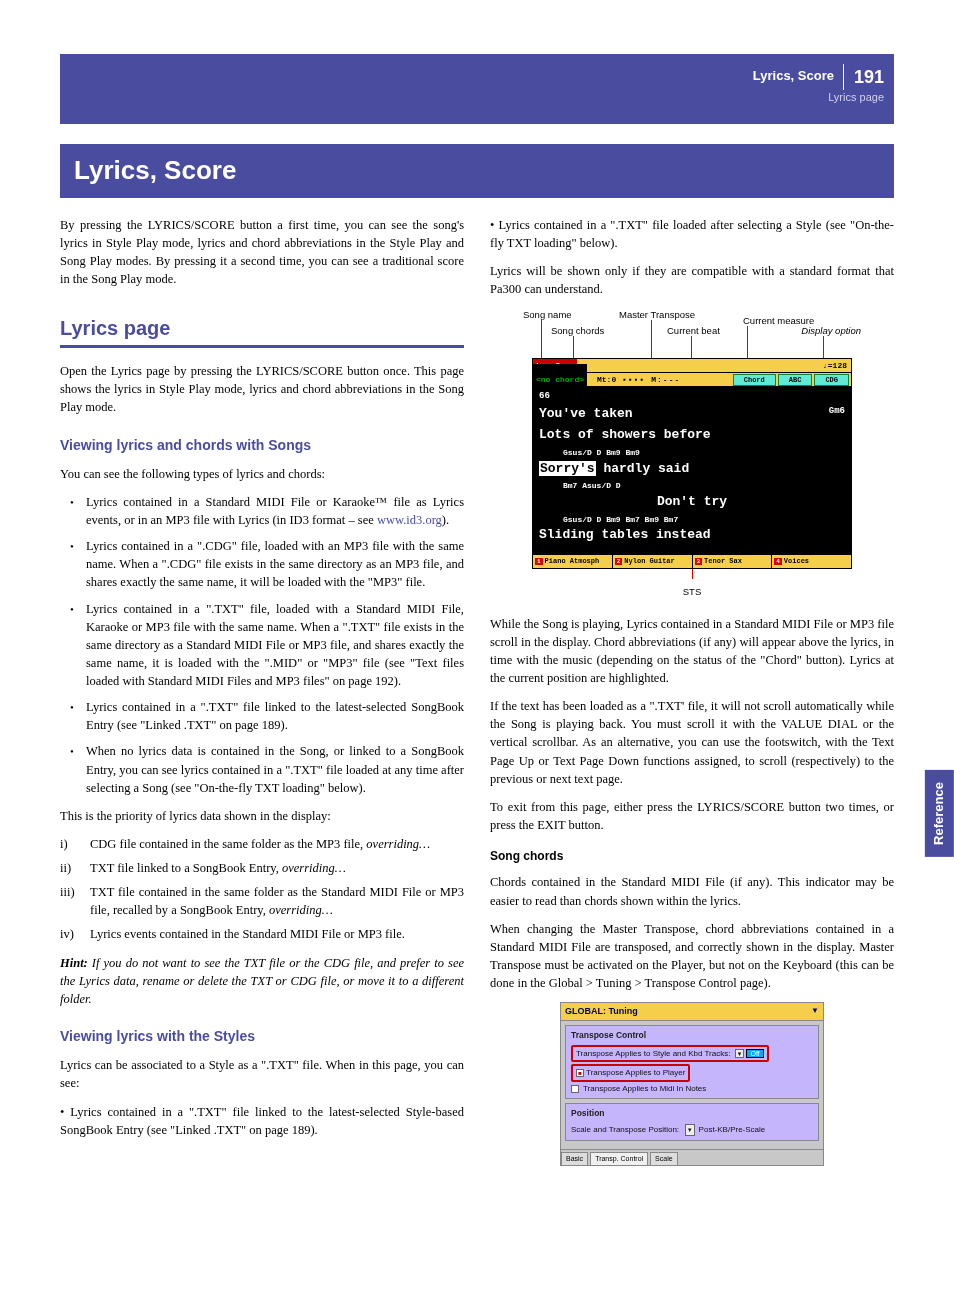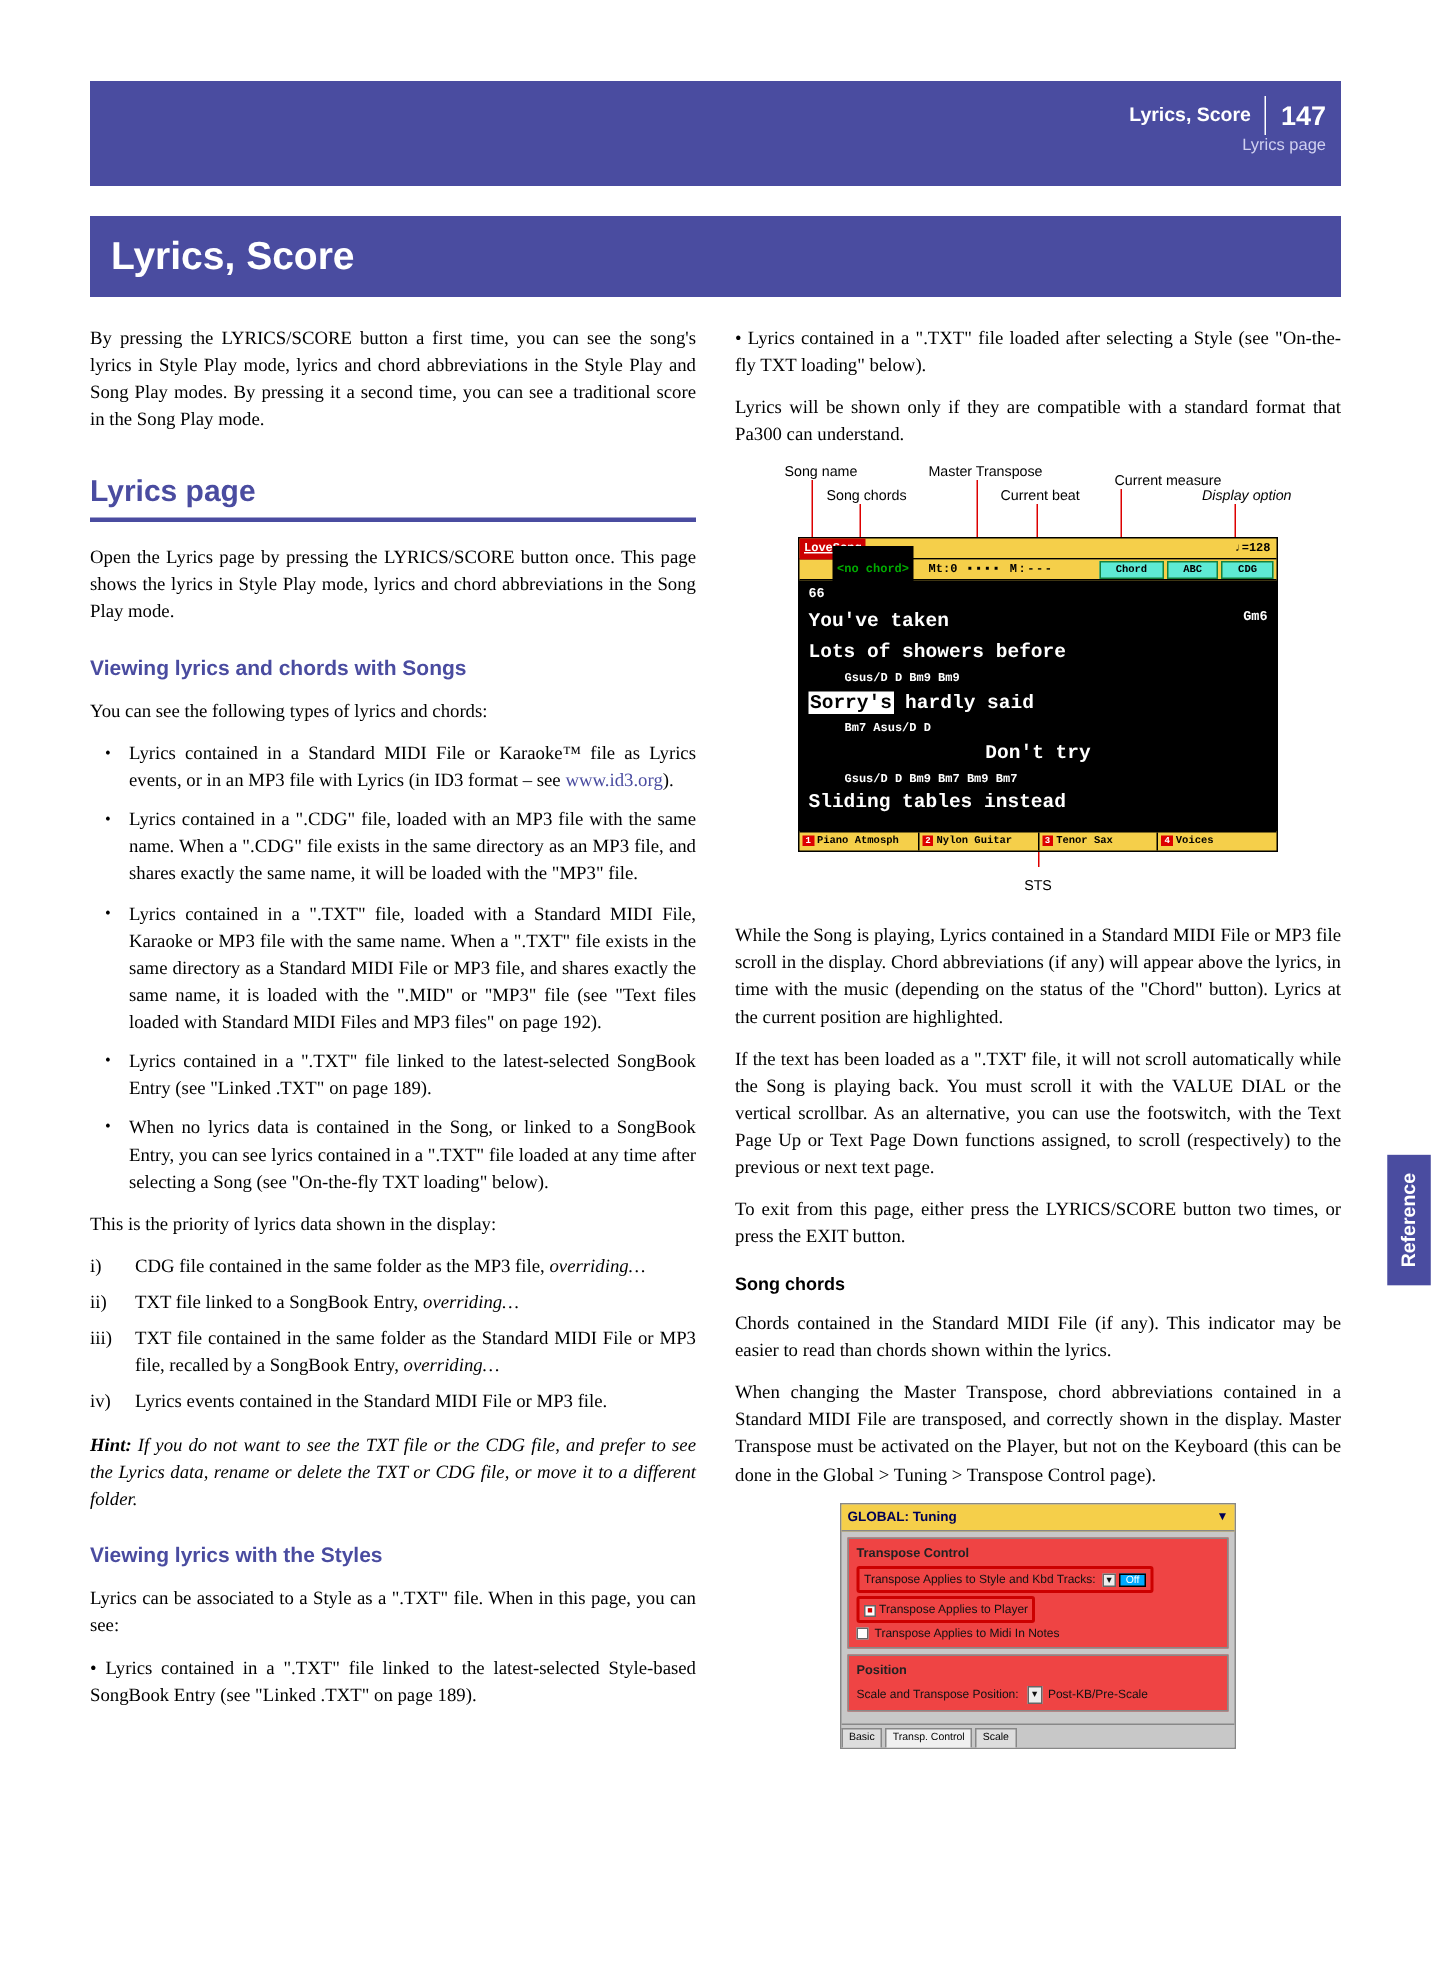--- a/index.html
+++ b/index.html
@@ -133,21 +133,21 @@
   .ls-top .tempo { margin-left:auto; font-weight:bold; padding-right:4px;}
   .ls-row2 {
     background:#f5cf4a;
     height:14px;
     display:flex;
     align-items:center;
     font-size:8px;
     color:#000;
     border-bottom:1px solid #000;
   }
-  .ls-row2 .nochord { color:#0a0; background:#000; padding:16px 3px; height:14px; display:flex; align-items:center;margin-left:22px;}
+  .ls-row2 .nochord { color:#0a0; background:#000; padding:16px 3px; height:14px; display:flex; align-items:center;}
   .ls-row2 .mt { margin-left:10px;}
   .ls-row2 .beats { margin-left:6px; letter-spacing:1px;}
   .ls-row2 .btns { margin-left:auto; display:flex; gap:2px; padding-right:2px;}
   .ls-row2 .btn { background:#5eead4; border:1px solid #15803d; padding:0 10px; font-size:7px;}
   .ls-body { padding:3px 6px 8px 6px; min-height:116px;}
   .ls-body .meas { font-size:9px; color:#fff; margin-bottom:2px;}
   .ls-body .lyric-line { font-size:13px; margin:1px 0;}
   .ls-body .chord-line { font-size:8px; color:#fff; margin-top:2px;padding-left:24px;}
   .ls-body .hl { background:#fff; color:#000; padding:0 1px;}
   .ls-body .right-ch { float:right; font-size:9px;}
@@ -171,41 +171,41 @@
     color:#005;
     font-weight:bold;
     font-size:9px;
     padding:2px 4px;
     display:flex;
     justify-content:space-between;
     border-bottom:1px solid #888;
   }
   .gf-title .arrow { font-size:8px;}
   .gf-body { padding:4px;}
-  .gf-panel { border:1px solid #888; background:#ef4444; margin-bottom:4px; padding:3px 5px;}
+  .gf-panel { border:1px solid #888; background:#c4b5fd; margin-bottom:4px; padding:3px 5px;}
   .gf-panel-title { font-weight:bold; font-size:8.5px; margin-bottom:3px; color:#222;}
   .gf-row { display:flex; align-items:center; gap:4px; padding:1px 0; font-size:8px; color:#111;}
   .gf-row .cb { width:8px; height:8px; border:1px solid #666; background:#fff; display:inline-block;}
   .gf-row .cb.checked::after{content:"■"; font-size:6px; line-height:6px; color:#c00; display:block; text-align:center;}
   .gf-row .dd { border:1px solid #666; background:#eee; padding:0 2px; font-size:7px; margin-left:2px;}
   .gf-row .off { background:#0af; color:#fff; padding:0 3px; font-size:7px; border:1px solid #000;}
   .gf-hi { border:2px solid #c00; padding:1px 3px; border-radius:2px; display:inline-block;}
   .gf-tabs { display:flex; background:#c8c8c8; border-top:1px solid #888;}
   .gf-tab { background:#ddd; border:1px solid #888; border-bottom:none; padding:1px 4px; font-size:7px; margin-right:2px; margin-top:2px;}
   .gf-tab.active { background:#f0f0f0;}
 </style>
 </head>
 <body>
 
 <div class="top-header-bar"></div>
 <div class="page-header-right">
   <div>
     <span class="section-name">Lyrics, Score</span>
     <span class="divider"></span>
-    <span class="page-num">147</span>
+    <span class="page-num">191</span>
   </div>
   <div class="subsection">Lyrics page</div>
 </div>
 
 <div class="side-tab">Reference</div>
 
 <div class="content">
   <div class="title-bar">Lyrics, Score</div>
 
   <div class="columns">

